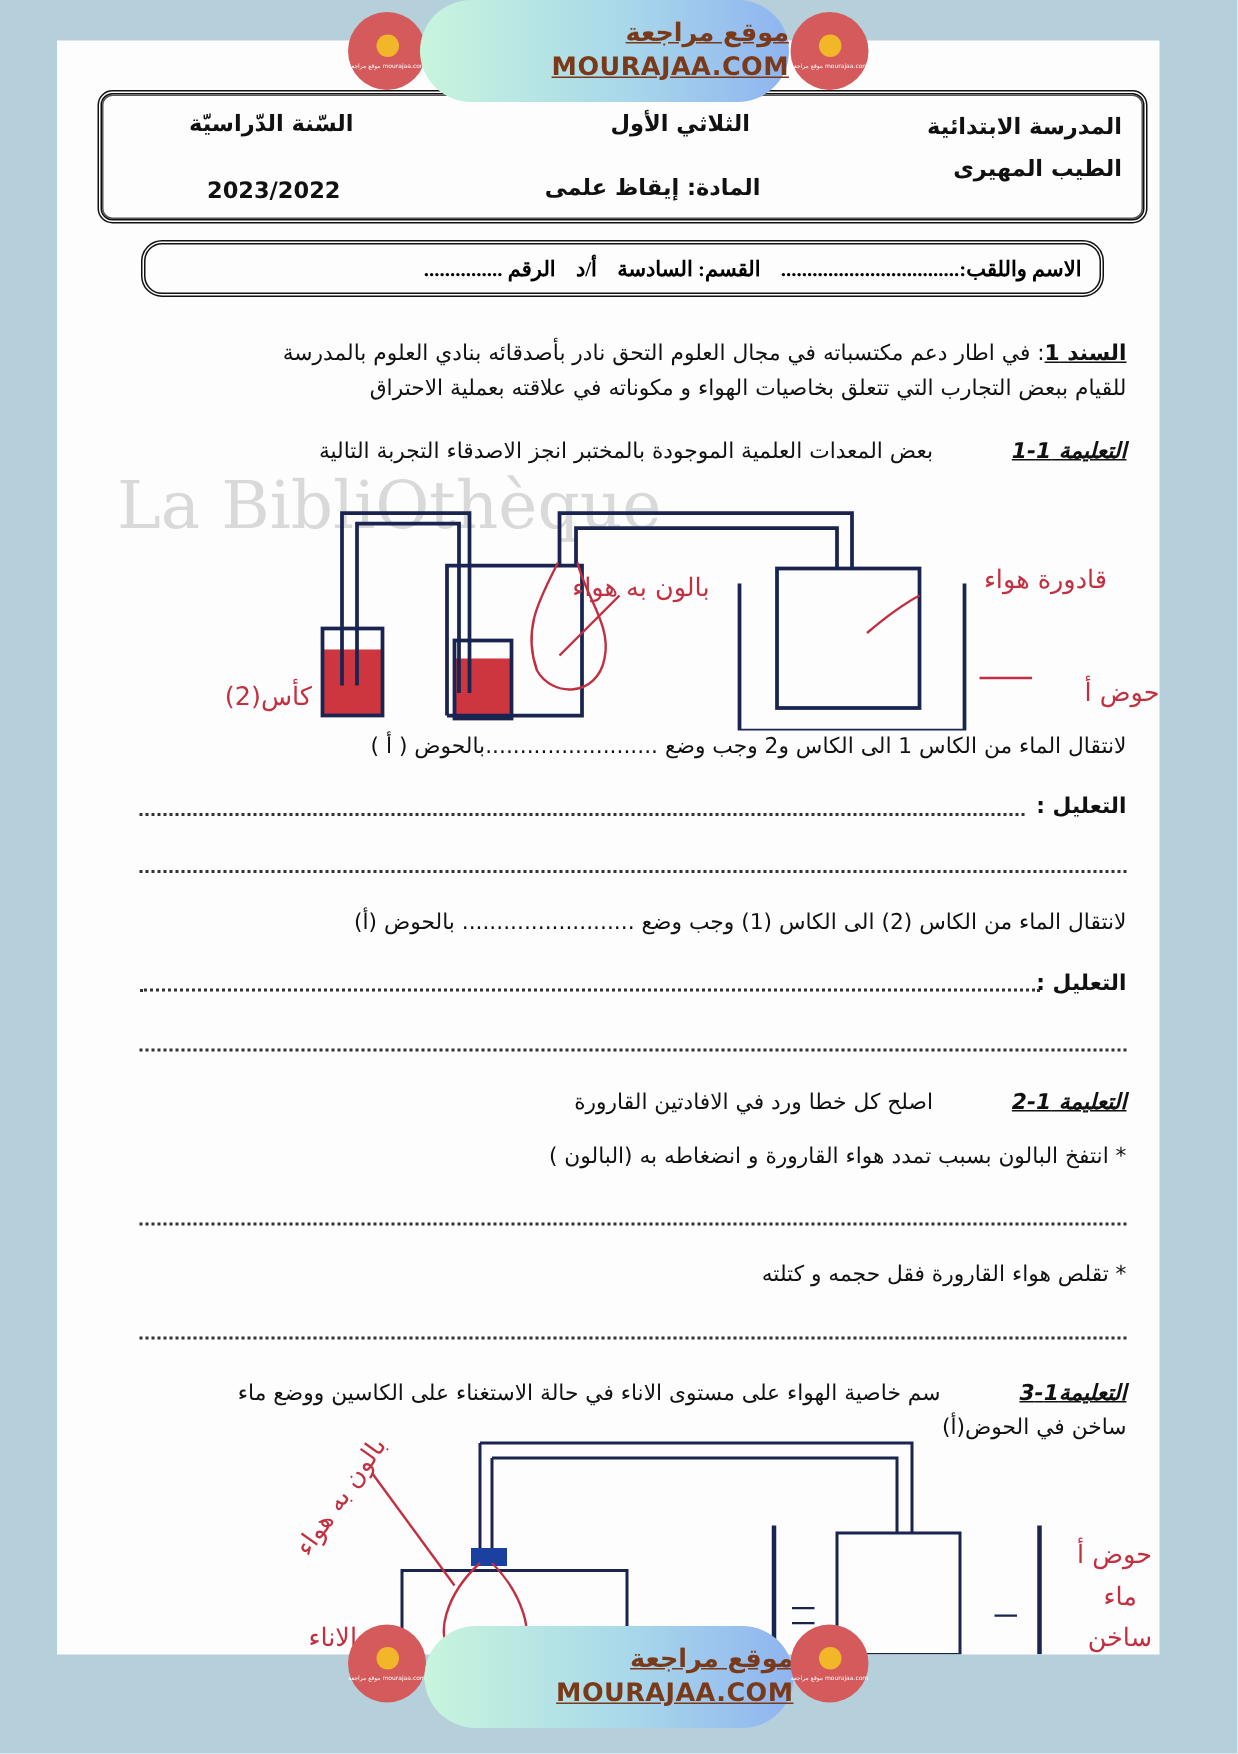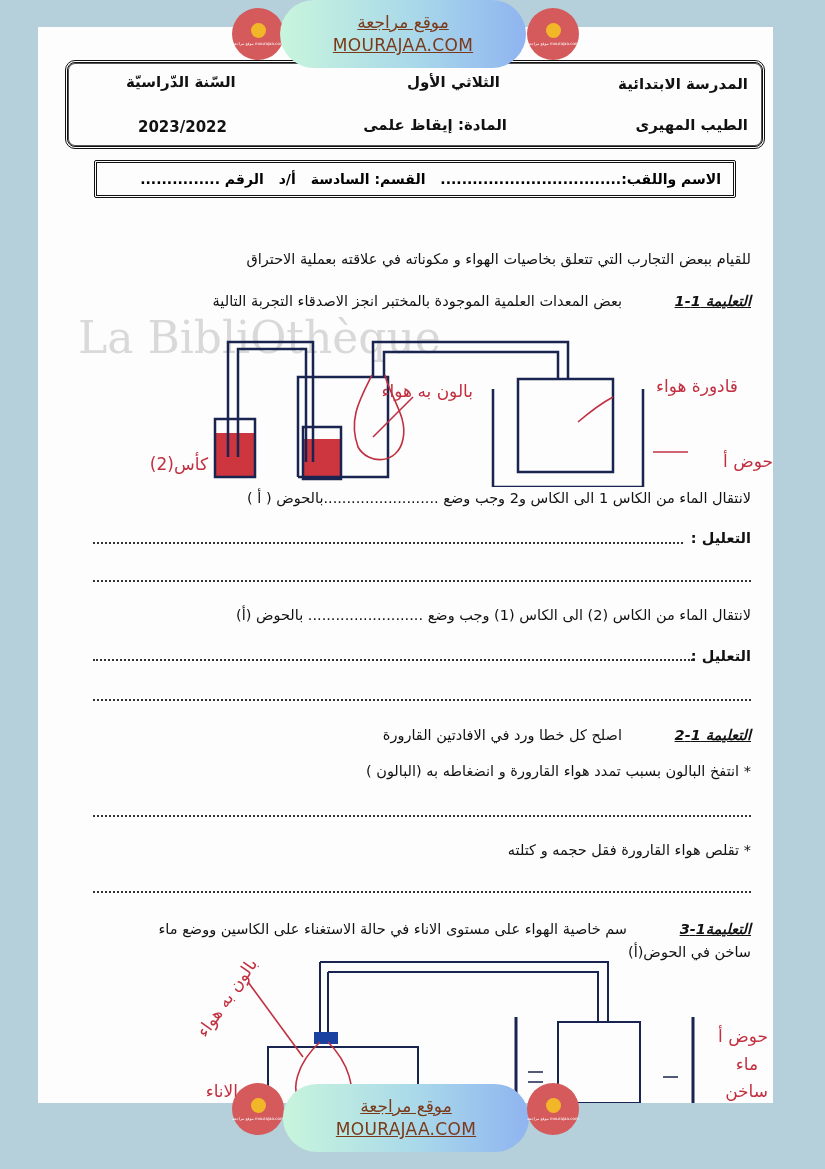--- a/index.html
+++ b/index.html
@@ -30,26 +30,27 @@
     font-size: 15px;
     color: #111;
     direction: rtl;
     white-space: nowrap;
   }
   .name-box {
     position: absolute;
     left: 56px; top: 133px;
     width: 642px; height: 38px;
     border: 3px double #111;
-    border-radius: 2px;
+    border-radius: 14px;
     direction: rtl;
     font-weight: bold;
     font-size: 14px;
     padding: 8px 12px 0 12px;
     white-space: nowrap;
+    font-family: Liberation Serif, serif;
   }
   .name-box span { margin-left: 10px; }
   .para {
     position: absolute;
     right: 22px;
     direction: rtl;
     text-align: right;
     font-size: 14.5px;
     color: #111;
     white-space: nowrap;
@@ -75,57 +76,60 @@
   .stamp .dot {
     width: 15px; height: 15px; border-radius: 50%;
     background: #f2b629; margin-bottom: 3px;
   }
   .stamp .tiny { font-size: 4px; color: #fff; line-height: 5px; font-family: "DejaVu Sans", sans-serif; }
   .banner {
     position: absolute;
     width: 246px; height: 68px;
     border-radius: 34px;
     background: linear-gradient(90deg, #c8f5dc 0%, #a9d8ea 55%, #8fb4f0 100%);
-    display: flex; flex-direction: column; align-items: center; justify-content: center;
+    display: flex; flex-direction: column; align-items: flex-end; justify-content: center;
     color: #7a3a1a;
-    font-weight: normal;
+    font-weight: bold;
   }
   .banner .ar { font-size: 17px; text-decoration: underline; direction: rtl; line-height: 22px; }
   .banner .en { font-size: 17px; text-decoration: underline; font-family: "DejaVu Sans", sans-serif; letter-spacing: 0.3px; line-height: 24px; }
   .watermark {
     position: absolute;
     left: 40px; top: 285px;
     font-family: "DejaVu Serif", serif;
     font-size: 44px;
     color: rgba(150,150,150,0.35);
   }
   .hand { fill: none; stroke: #c03040; stroke-width: 1.6; }
   .hand-text { fill: #c23040; font-size: 17px; font-family: "DejaVu Sans", sans-serif; }
 </style>
 </head>
 <body>
 
 <div class="page">
 
   <div class="header-box">
     <div class="hdr-cell" style="right:14px; top:12px;">المدرسة الابتدائية</div>
-    <div class="hdr-cell" style="right:14px; top:53px;text-align:right;">الطيب المهيرى</div>
+    <div class="hdr-cell" style="right:14px; top:40px;text-align:right;">الطيب المهيرى</div>
     <div class="hdr-cell" style="right:262px; top:10px;">الثلاثي الأول</div>
     <div class="hdr-cell" style="right:255px; top:53px;">المادة: إيقاظ علمى</div>
     <div class="hdr-cell" style="left:58px; top:10px;">السّنة الدّراسيّة</div>
     <div class="hdr-cell" style="left:70px; top:55px; direction:ltr;text-align:right;">2023/2022</div>
   </div>
 
   <div class="name-box">
     <span>الاسم واللقب:..................................</span>
     <span>القسم: السادسة</span>
     <span>أ/د</span>
     <span>الرقم ...............</span>
   </div>
 
+  <div class="para" style="top:198px;">
+    <span class="ul">السند 1</span><span>: في اطار دعم مكتسباته في مجال العلوم التحق نادر بأصدقائه بنادي العلوم بالمدرسة</span>
+  </div>
   <div class="para" style="top:221px;">للقيام ببعض التجارب التي تتعلق بخاصيات الهواء و مكوناته في علاقته بعملية الاحتراق</div>
 
   <div class="para" style="top:263px;">
     <span class="ul it">التعليمة 1-1</span>
     <span>بعض المعدات العلمية الموجودة بالمختبر انجز الاصدقاء التجربة التالية</span>
   </div>
 
   <div class="watermark">La BibliOthèque</div>
 
   <svg class="diagram" style="left:60px; top:300px;" width="675" height="160" viewBox="0 0 675 160">

